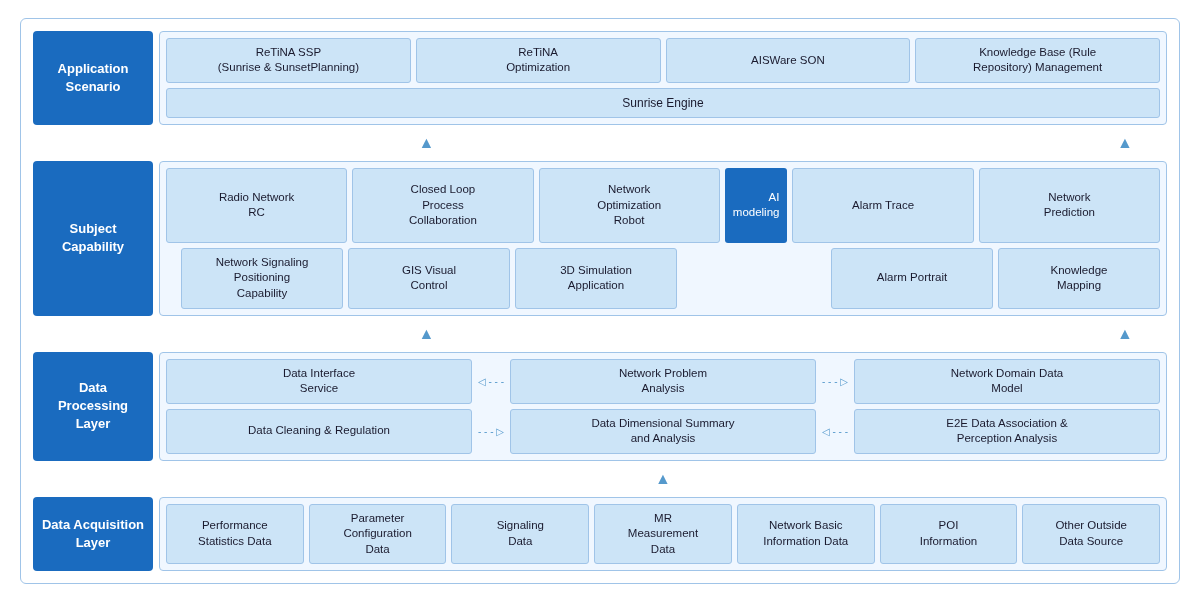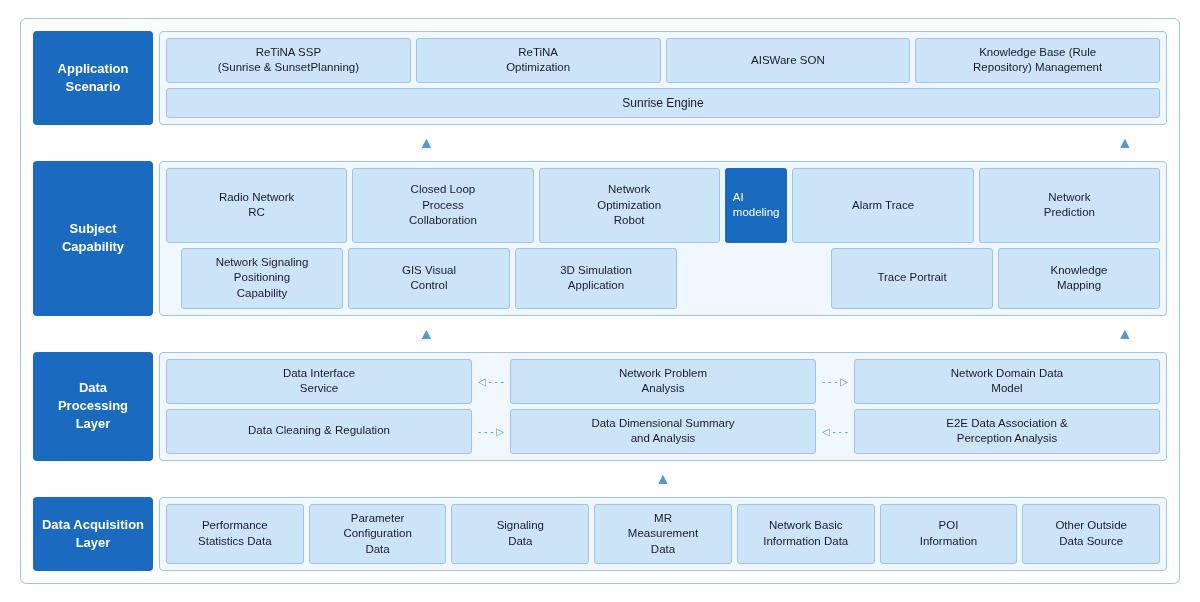--- a/index.html
+++ b/index.html
@@ -70,21 +70,21 @@
       display: flex;
       align-items: center;
       justify-content: center;
     }
     
     .box-dark {
       background: #1a6bbf;
       color: #fff;
       border-radius: 3px;
       padding: 22px 8px;
-      text-align: left;
+      text-align: right;
       font-size: 11.5px;
       line-height: 1.35;
       display: flex;
       align-items: center;
       justify-content: center;
     }
     .app-top {
       display: flex;
       flex-direction: row;
       gap: 5px;
@@ -194,21 +194,21 @@
         <div class="box">Network<br>Optimization<br>Robot</div>
         <div class="box-dark">AI<br>modeling</div>
         <div class="box">Alarm Trace</div>
         <div class="box">Network<br>Prediction</div>
       </div>
       <div class="subject-bottom">
         <div class="box">Network Signaling<br>Positioning<br>Capability</div>
         <div class="box">GIS Visual<br>Control</div>
         <div class="box">3D Simulation<br>Application</div>
         <div style="flex:1; background:transparent; border:none;"></div>
-        <div class="box">Trace Portrait</div>
+        <div class="box">Alarm Portrait</div>
         <div class="box">Knowledge<br>Mapping</div>
       </div>
     </div>
   </div>
 
   <div class="arrows-between">
     <div style="flex:0.38"></div>
     <div class="arr-pos">▲</div>
     <div style="flex:1"></div>
     <div class="arr-pos">▲</div>

